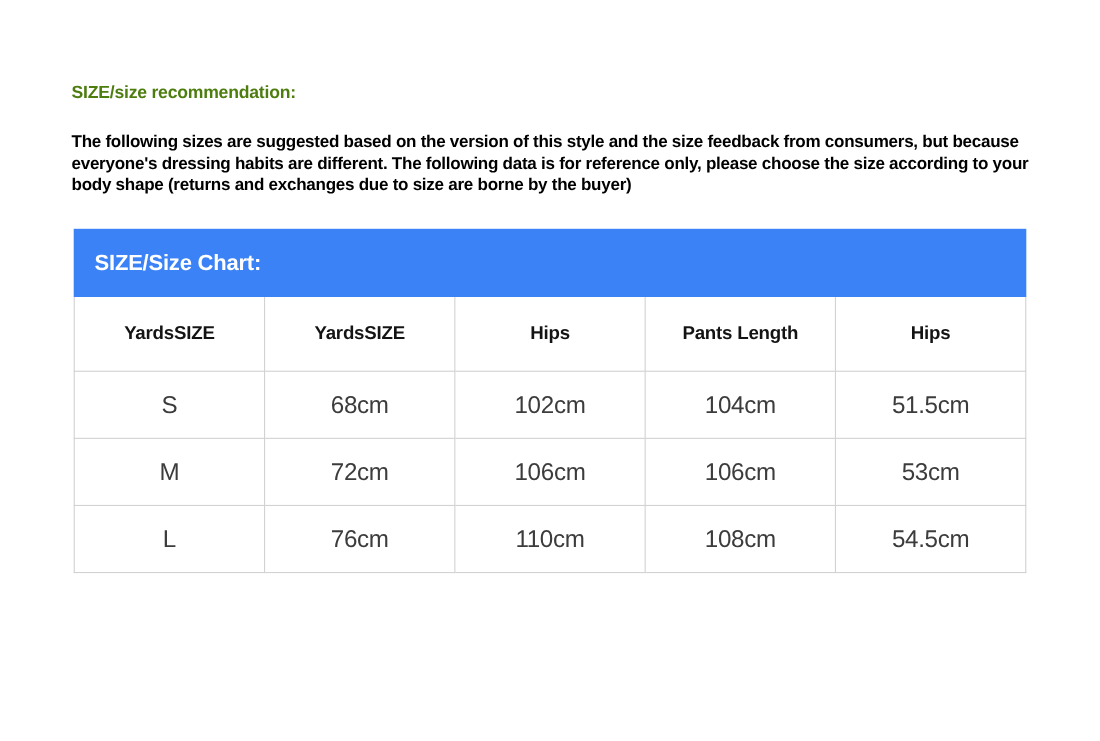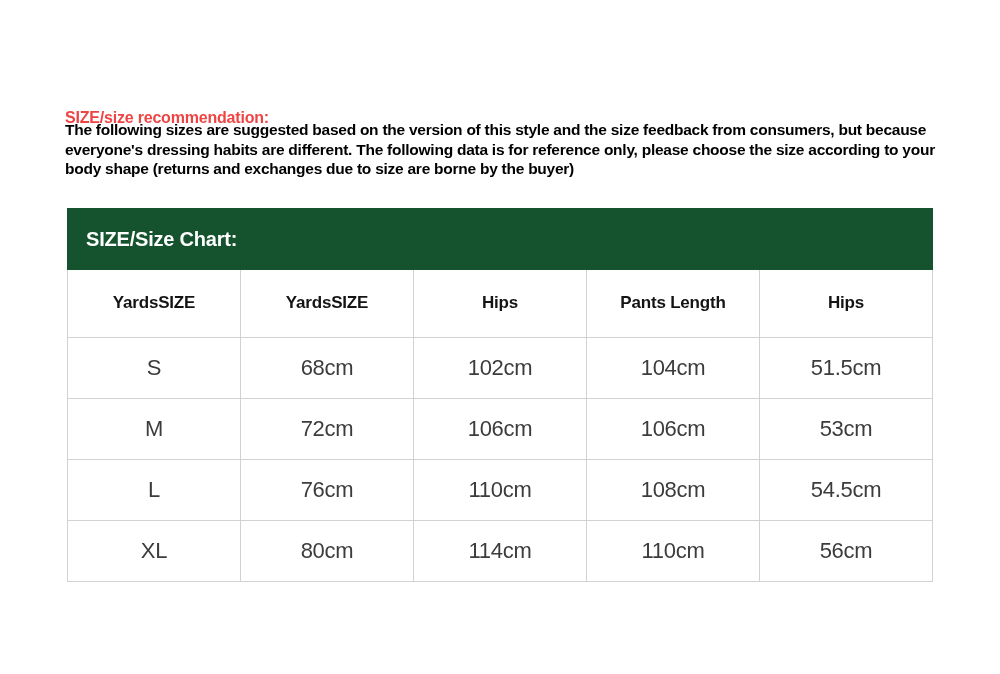--- a/index.html
+++ b/index.html
@@ -11,23 +11,22 @@
     background: #ffffff;
     font-family: "Liberation Sans", sans-serif;
     overflow: hidden;
   }
   .rec-heading {
     position: absolute;
     left: 65px;
     top: 76px;
     font-size: 16px;
     font-weight: 700;
-    color: #ef4444;
+    color: #4d7c0f;
     letter-spacing: -0.2px;
-    margin-top: 33px;
   }
   .rec-body {
     position: absolute;
     left: 65px;
     top: 120px;
     width: 874px;
     font-size: 15.5px;
     font-weight: 700;
     line-height: 19.5px;
     color: #000000;
@@ -37,21 +36,21 @@
     position: absolute;
     left: 67px;
     top: 208px;
     width: 866px;
   }
   .chart-title-bar {
     height: 62px;
     display: flex;
     align-items: center;
     padding-left: 19px;
-    background: #14532d;
+    background: #3b82f6;
   }
   .chart-title {
     color: #ffffff;
     font-size: 20px;
     font-weight: 700;
     letter-spacing: -0.2px;
   }
   table.size-table {
     width: 100%;
     border-collapse: collapse;
@@ -121,24 +120,17 @@
           <td>106cm</td>
           <td>53cm</td>
         </tr>
         <tr>
           <td>L</td>
           <td>76cm</td>
           <td>110cm</td>
           <td>108cm</td>
           <td>54.5cm</td>
         </tr>
-        <tr>
-          <td>XL</td>
-          <td>80cm</td>
-          <td>114cm</td>
-          <td>110cm</td>
-          <td>56cm</td>
-        </tr>
       </tbody>
     </table>
 
   </div>
 </div>
 
 </body></html>

